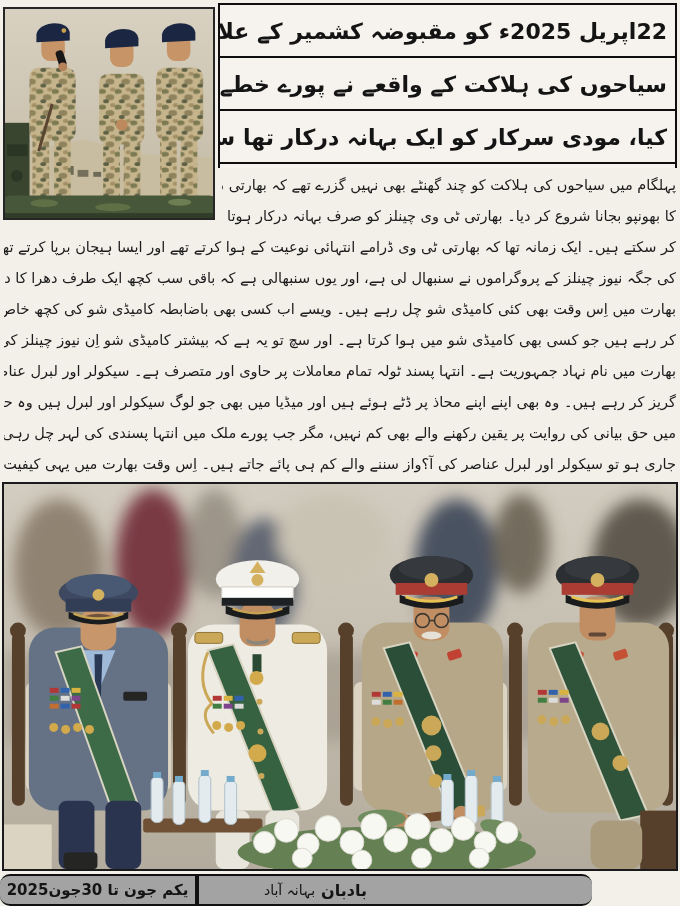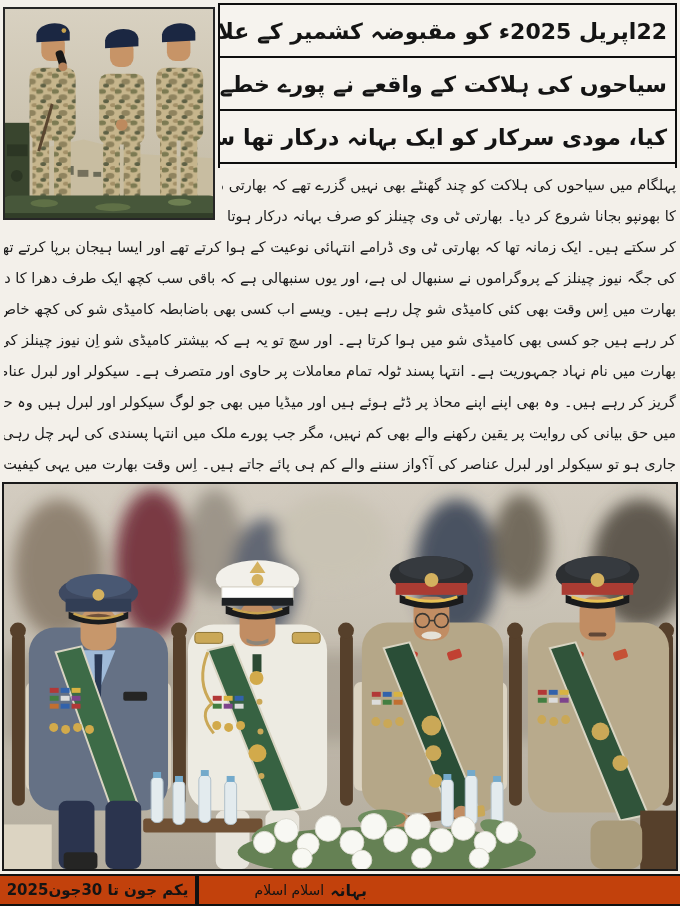--- a/index.html
+++ b/index.html
@@ -41,23 +41,23 @@
     text-align:justify;text-align-last:justify;color:#1b1b1b;
   }
   
   .bottom-photo{
     position:absolute;left:2px;top:482px;width:676px;height:389px;
     border:2px solid #1a1a1a;box-sizing:border-box;background:#c6bfb2;
   }
   .bottom-photo svg{display:block;width:100%;height:100%;}
   
   .footer{
-    position:absolute;left:0;top:874px;width:680px;height:32px;
+    position:absolute;left:0;top:874px;width:592px;height:32px;
     border-top:2px solid #111;border-bottom:2px solid #111;box-sizing:border-box;
-    background:#c2410c;display:flex;direction:ltr;align-items:stretch;
+    background:#a3a3a3;display:flex;direction:ltr;align-items:stretch;border-radius:10px;
   }
   .footer-cell{display:flex;align-items:center;box-sizing:border-box;font-size:15px;}
   .footer-date{width:197px;border-right:2px solid #111;justify-content:center;font-weight:700;direction:rtl;}
   .footer-page{flex:1;justify-content:center;font-weight:700;letter-spacing:1px;}
   .footer-pub{width:196px;border-left:2px solid #111;justify-content:flex-start;direction:rtl;padding-right:26px;gap:6px;}
   .pub-bold{font-weight:700;font-size:16px;}
   .pub-city{font-weight:400;font-size:14px;}
 </style>
 </head>
 <body>
@@ -400,18 +400,18 @@
       </g>
       <rect width="676" height="389" fill="#d8d2c6" opacity="0.05"></rect>
     </svg>
   </div>
 
   <div class="footer">
     <div class="footer-cell footer-date">
       <span>یکم جون تا 30جون2025</span>
     </div>
     <div class="footer-cell footer-pub">
-      <span class="pub-bold">بہانہ</span>
-      <span class="pub-city">اسلام اسلام</span>
+      <span class="pub-bold">بادبان</span>
+      <span class="pub-city">بہانہ آباد</span>
     </div>
   </div>
 
 </div>
 
 </body></html>

